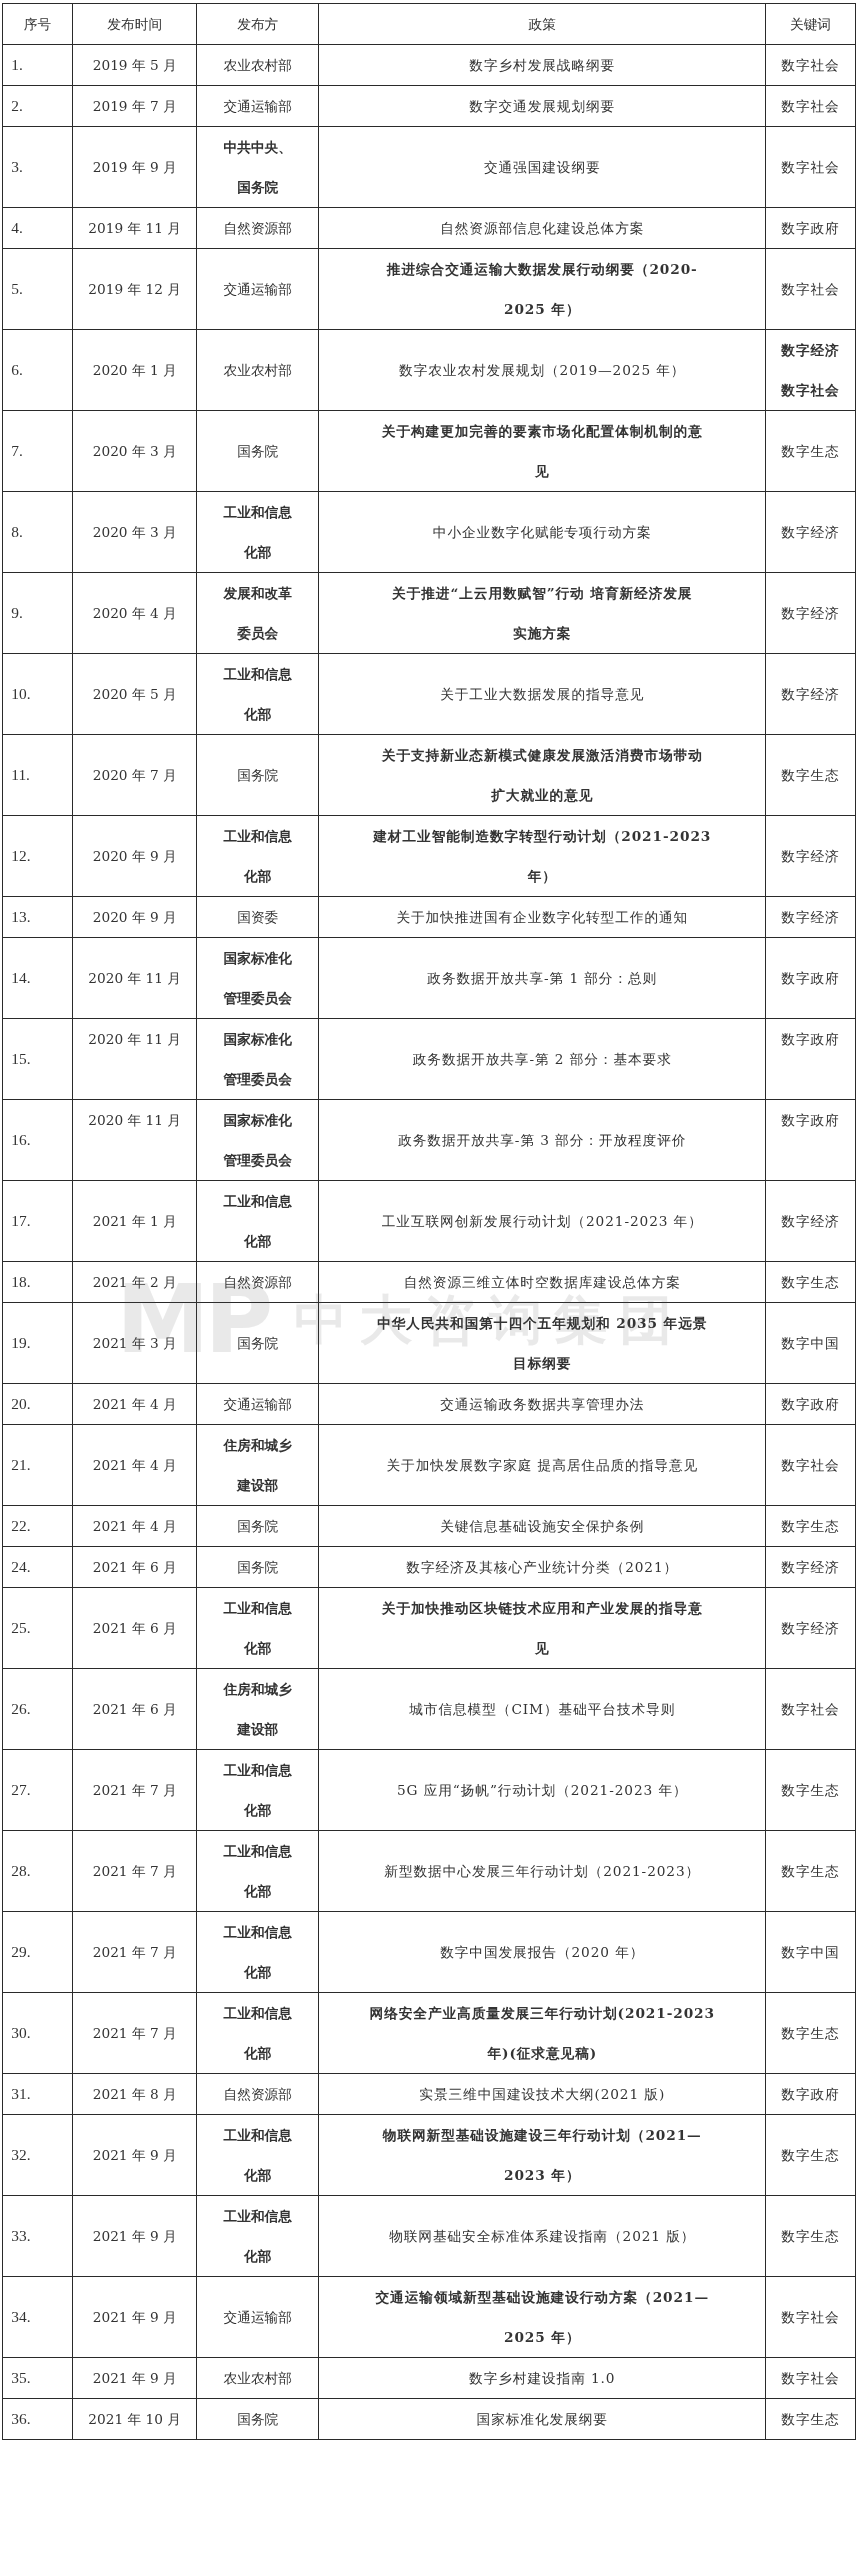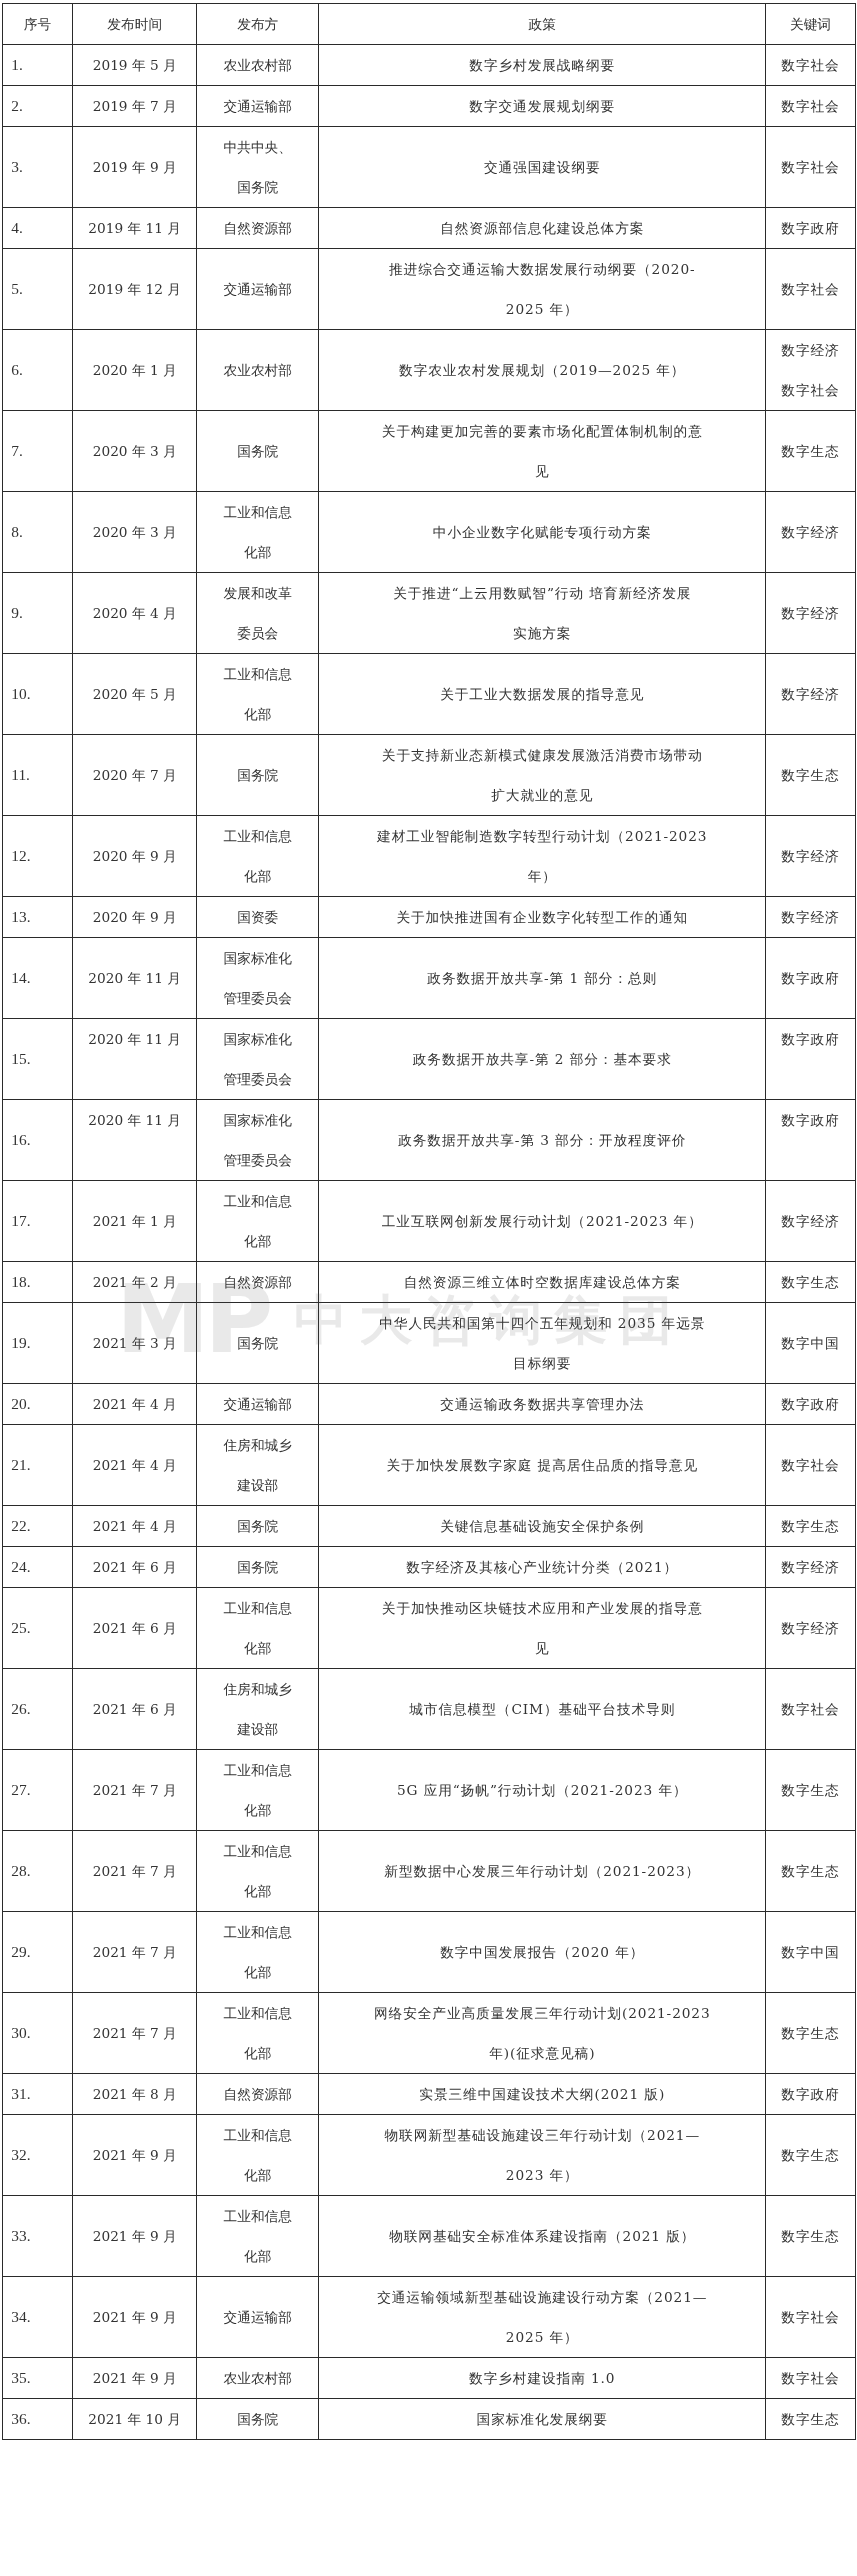--- a/index.html
+++ b/index.html
@@ -6,21 +6,21 @@
   body { width: 857px; height: 2576px; position: relative; overflow: hidden;
          font-family: "DejaVu Serif", "Liberation Serif", serif; color: #333; }
   table { position: absolute; left: 1.7px; top: 2.6px; width: 854px; border-collapse: collapse; table-layout: fixed; }
   td, th { border: 1.3px solid #2a2a2a; text-align: center; vertical-align: middle;
            font-weight: normal; font-size: 13.7px; line-height: 40px; padding: 0 3.4px; color: #333; }
   th { height: 39px; margin-left: 8px; }
   td.idx { text-align: left; padding-left: 8.6px; font-family: "Liberation Serif", serif; font-size: 15.4px; }
   tr.r1 td { height: 39px; }
   tr.r2 td { height: 80px; }
   .c1 { width: 67px; } .c2 { width: 118px; } .c3 { width: 116px; } .c4 { width: 425px; } .c5 { width: 85px; }
-  .multi span { display: block; line-height: 40px; }
+  .multi span { display: block; line-height: 40px; font-weight: bold; }
   .policy { letter-spacing: 0.9px; }
   .kw { letter-spacing: 0.9px; }
   .watermark { position: absolute; left: 116px; top: 1279px; height: 82px; display: flex; align-items: center;
                pointer-events: none; opacity: 0.12; }
   .wm-logo { font-family: "DejaVu Sans", sans-serif; font-weight: bold; font-size: 94px; color: #555; letter-spacing: -5.1px; line-height: 82px; }
   .wm-text { font-family: "DejaVu Sans", sans-serif; font-weight: bold; font-size: 53px; color: #555; margin-left: 26px; letter-spacing: 12px; line-height: 82px; }
 </style>
 </head>
 <body>
 

